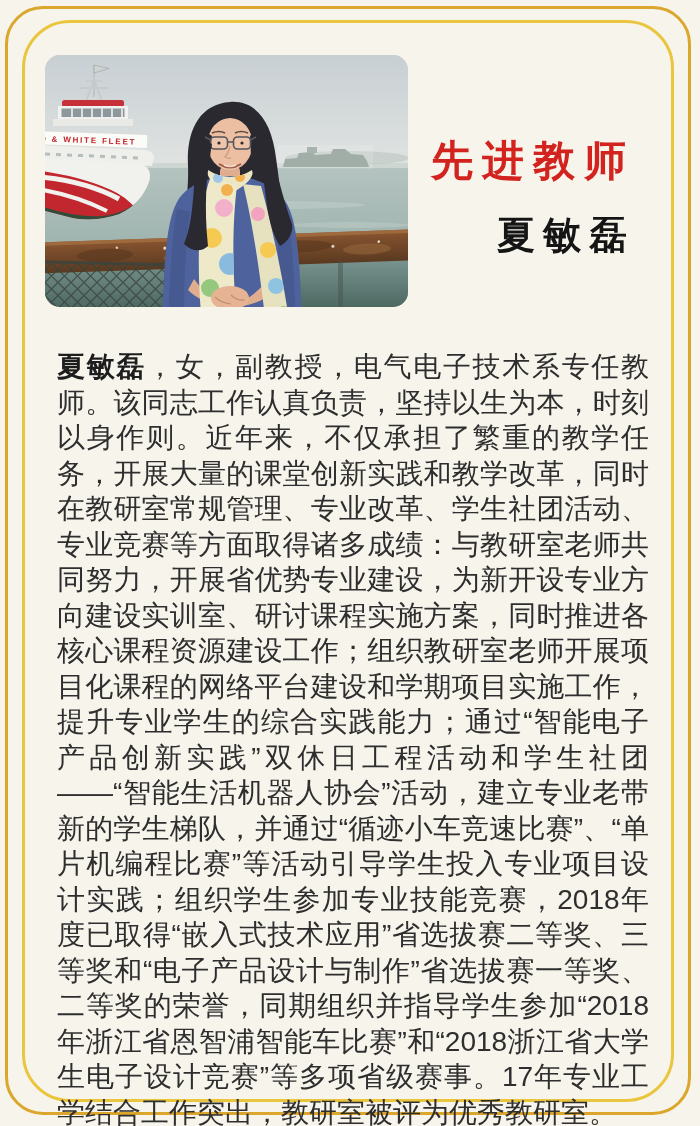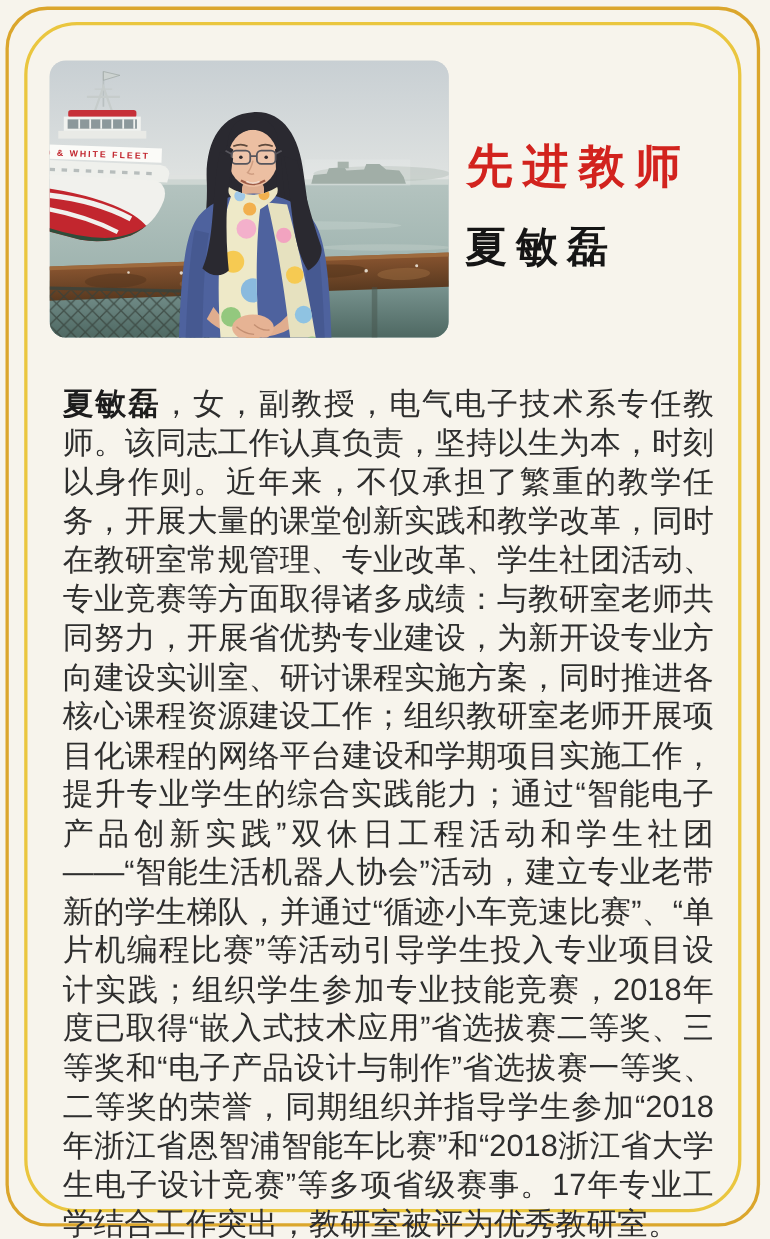--- a/index.html
+++ b/index.html
@@ -5,21 +5,21 @@
   html,body{margin:0;padding:0;background:#f7f4ec;}
   .page{position:relative;width:700px;height:1126px;background:#f7f4ec;overflow:hidden;
         font-family:"Liberation Sans","DejaVu Sans",sans-serif;}
   .outer-frame{position:absolute;left:5px;top:6px;right:9px;bottom:11px;
                border:3px solid #dba62c;border-radius:38px;pointer-events:none;}
   .inner-frame{position:absolute;left:22px;top:20px;right:26px;bottom:24px;
                border:3px solid #eac63f;border-radius:48px;pointer-events:none;}
   .photo{position:absolute;left:45px;top:55px;width:363px;height:252px;
          border-radius:15px;overflow:hidden;background:#cfd5d6;}
   .photo svg{display:block;}
-  .header-block{position:absolute;left:415px;top:128px;width:220px;text-align:left;}
+  .header-block{position:absolute;left:415px;top:138px;width:220px;text-align:right;}
   .award-title{font-size:42px;font-weight:800;color:#d2231e;letter-spacing:9px;padding-left:9px;line-height:1.1;}
   .teacher-name{margin-top:31px;font-size:38px;font-weight:800;color:#151515;letter-spacing:8px;padding-left:8px;line-height:1.1;}
   .bio{position:absolute;left:57px;top:349px;width:592px;margin:0;
        font-size:28px;line-height:35.5px;color:#2e2e2e;text-align:justify;
        font-family:"Liberation Sans","DejaVu Sans",sans-serif;}
   .bio strong{font-weight:800;color:#1d1d1d;}
 </style>
 </head>
 <body>
 

